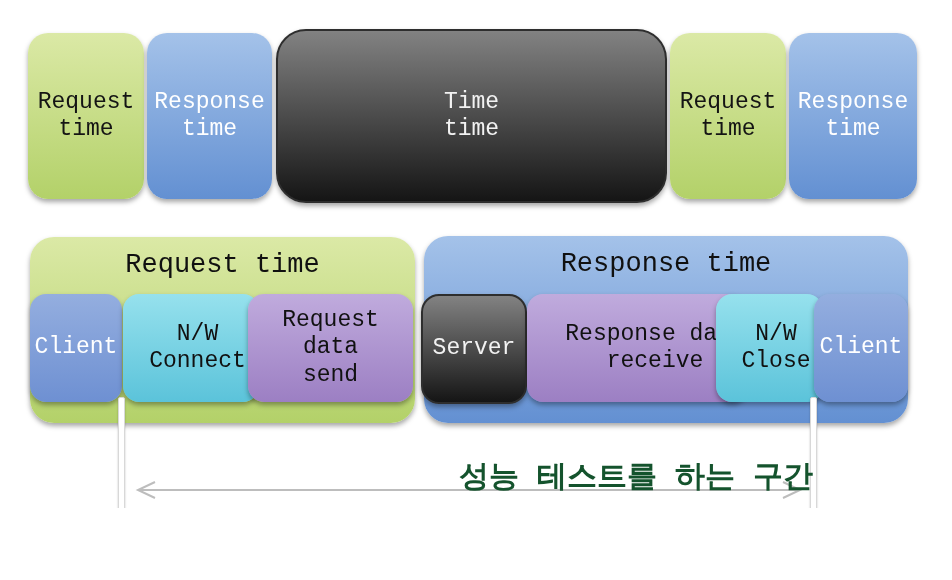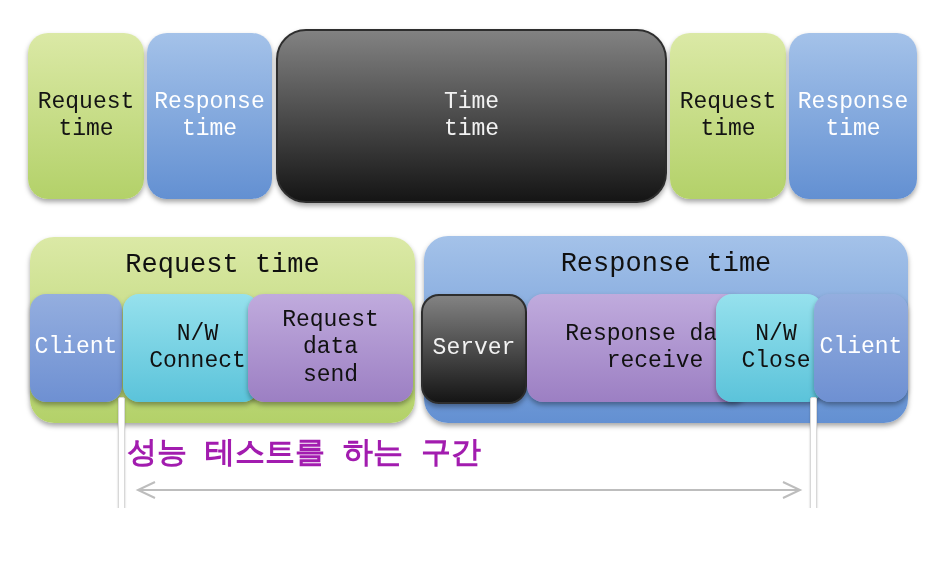--- a/index.html
+++ b/index.html
@@ -75,26 +75,26 @@
     border-radius: 2px;
     box-shadow: 0 1px 2px rgba(0,0,0,0.25);
     z-index: 6;
   }
   .vline-left  { left: 118px; }
   .vline-right { left: 810px; }
 
   .measure-label {
     position: absolute;
     left: 127px;
-    top: 432px;
+    top: 456px;
     width: 686px;
-    text-align: left;
+    text-align: right;
     font-size: 30px;
     font-weight: 700;
-    color: #a21caf;
+    color: #14532d;
     z-index: 7;
   }
   .measure-arrow {
     position: absolute;
     left: 125px;
     top: 478px;
     width: 688px;
     height: 24px;
     z-index: 5;
   }

